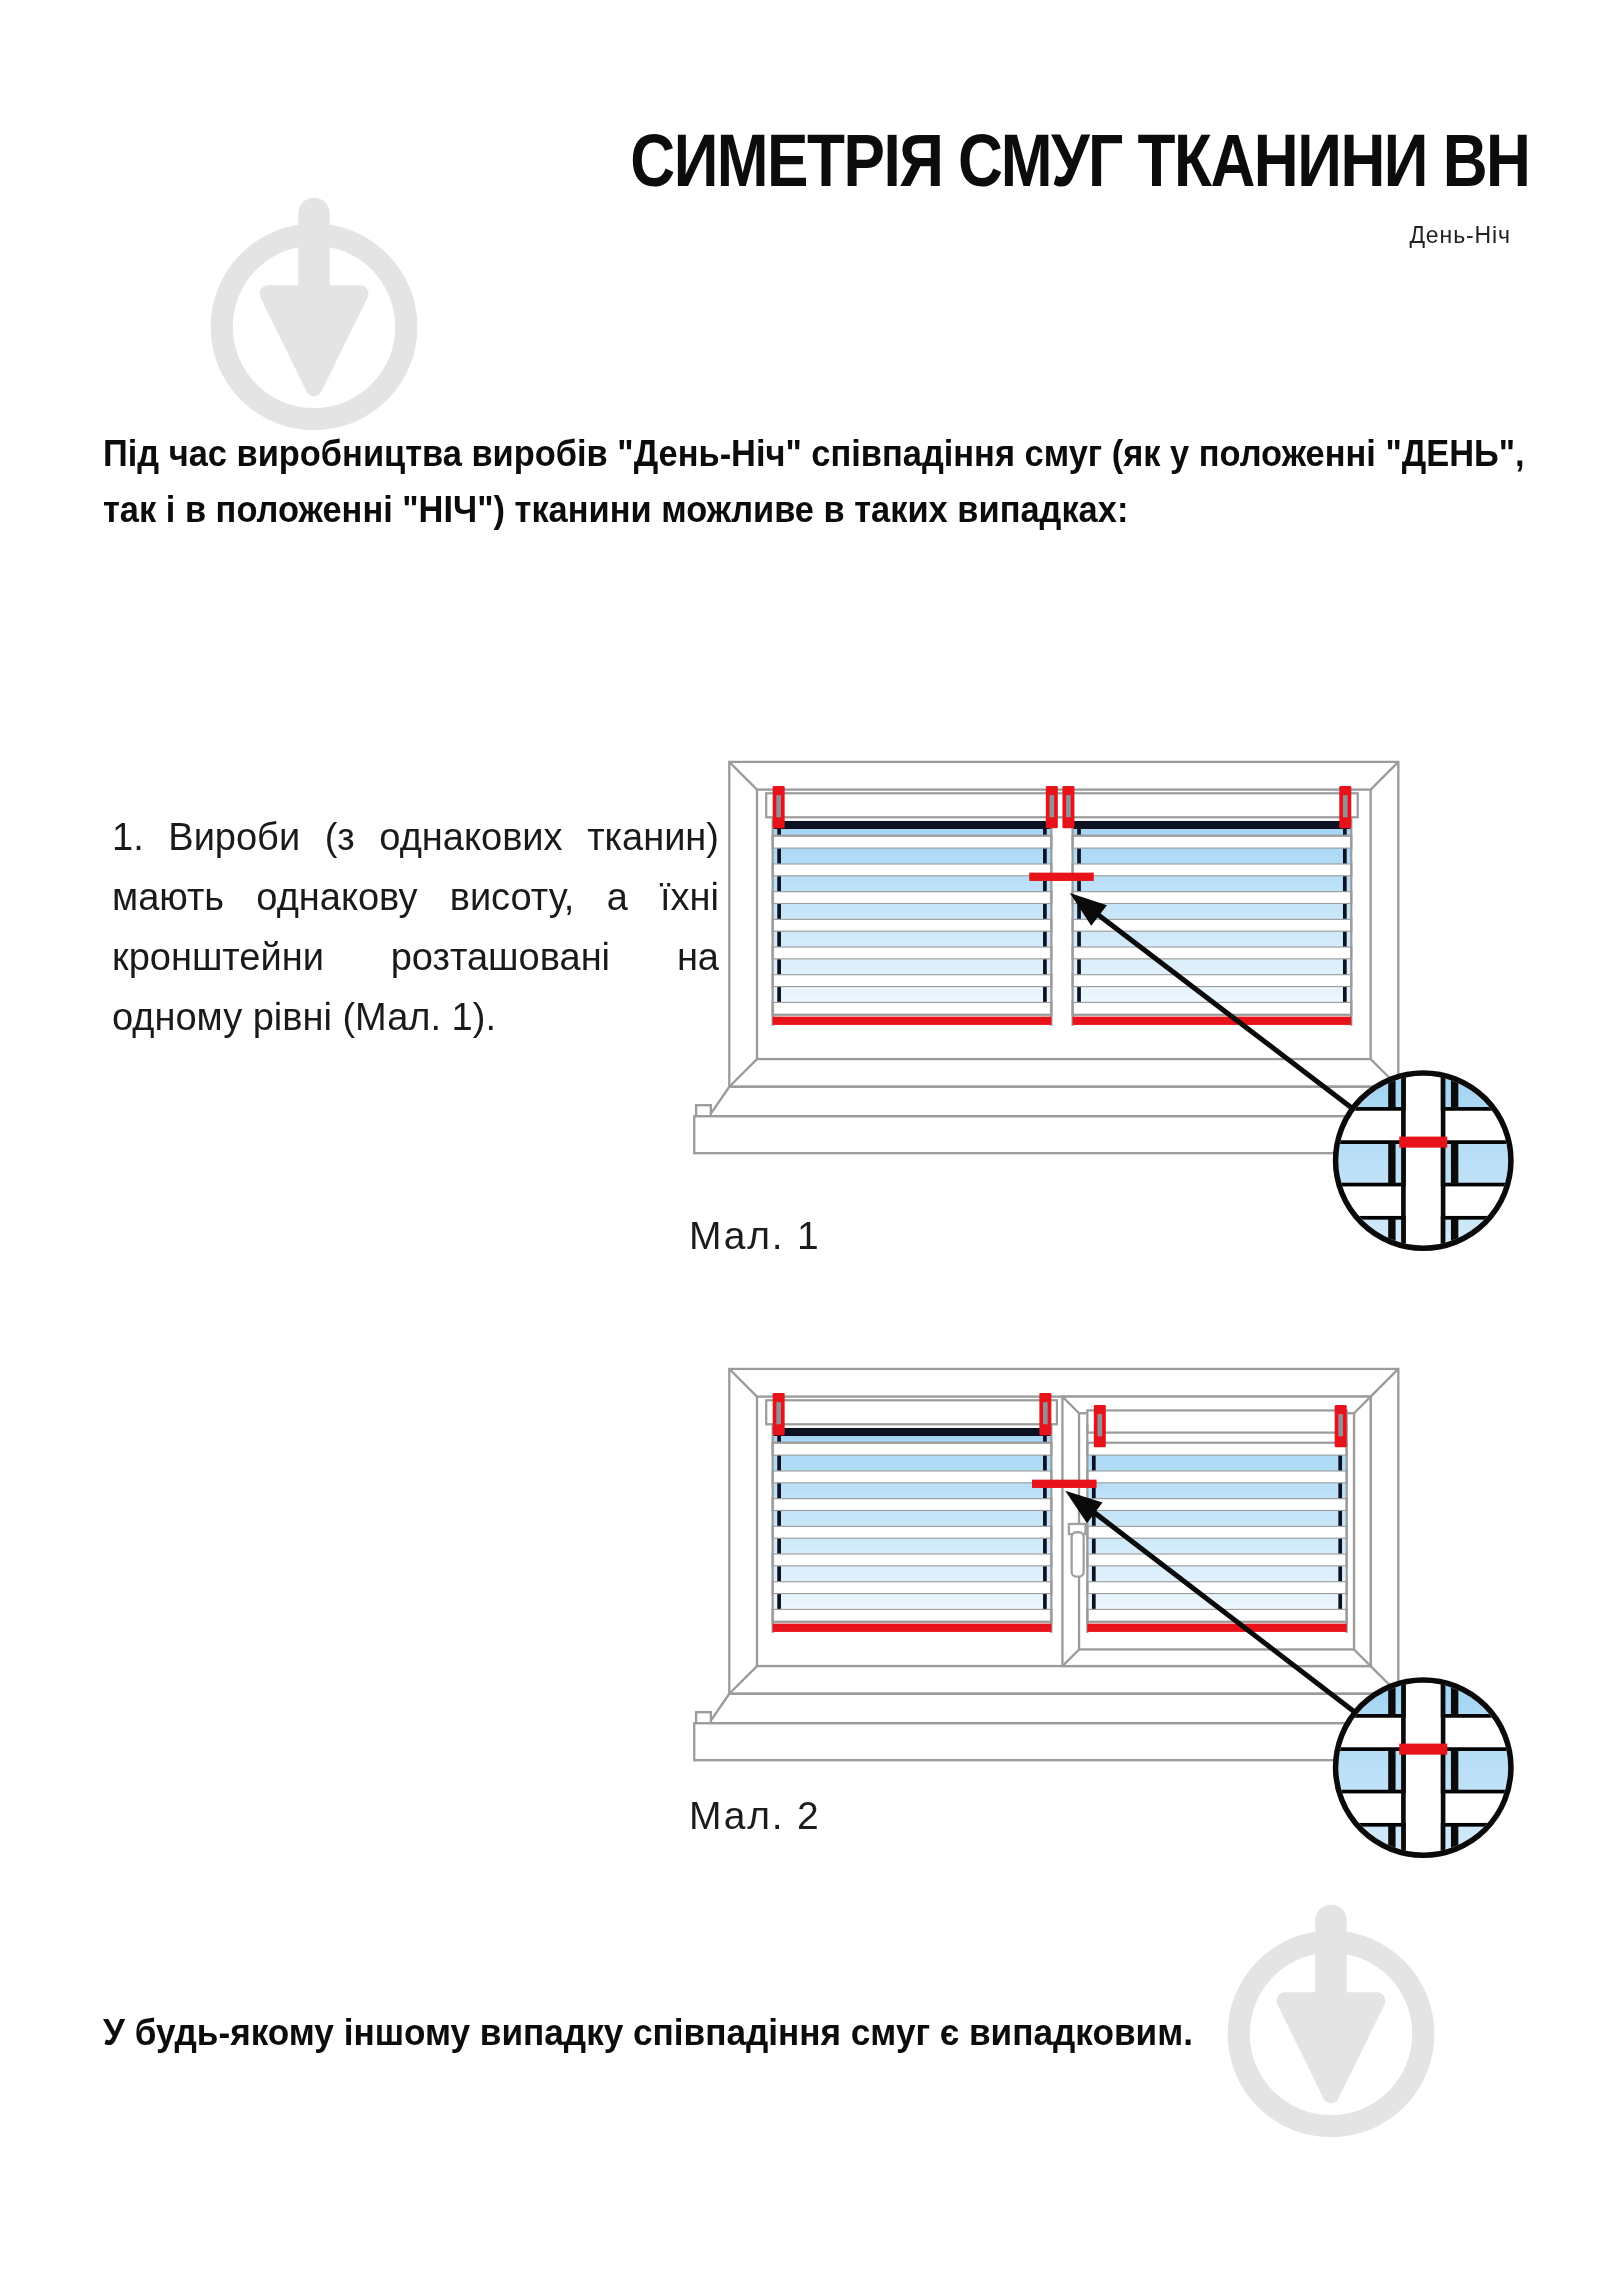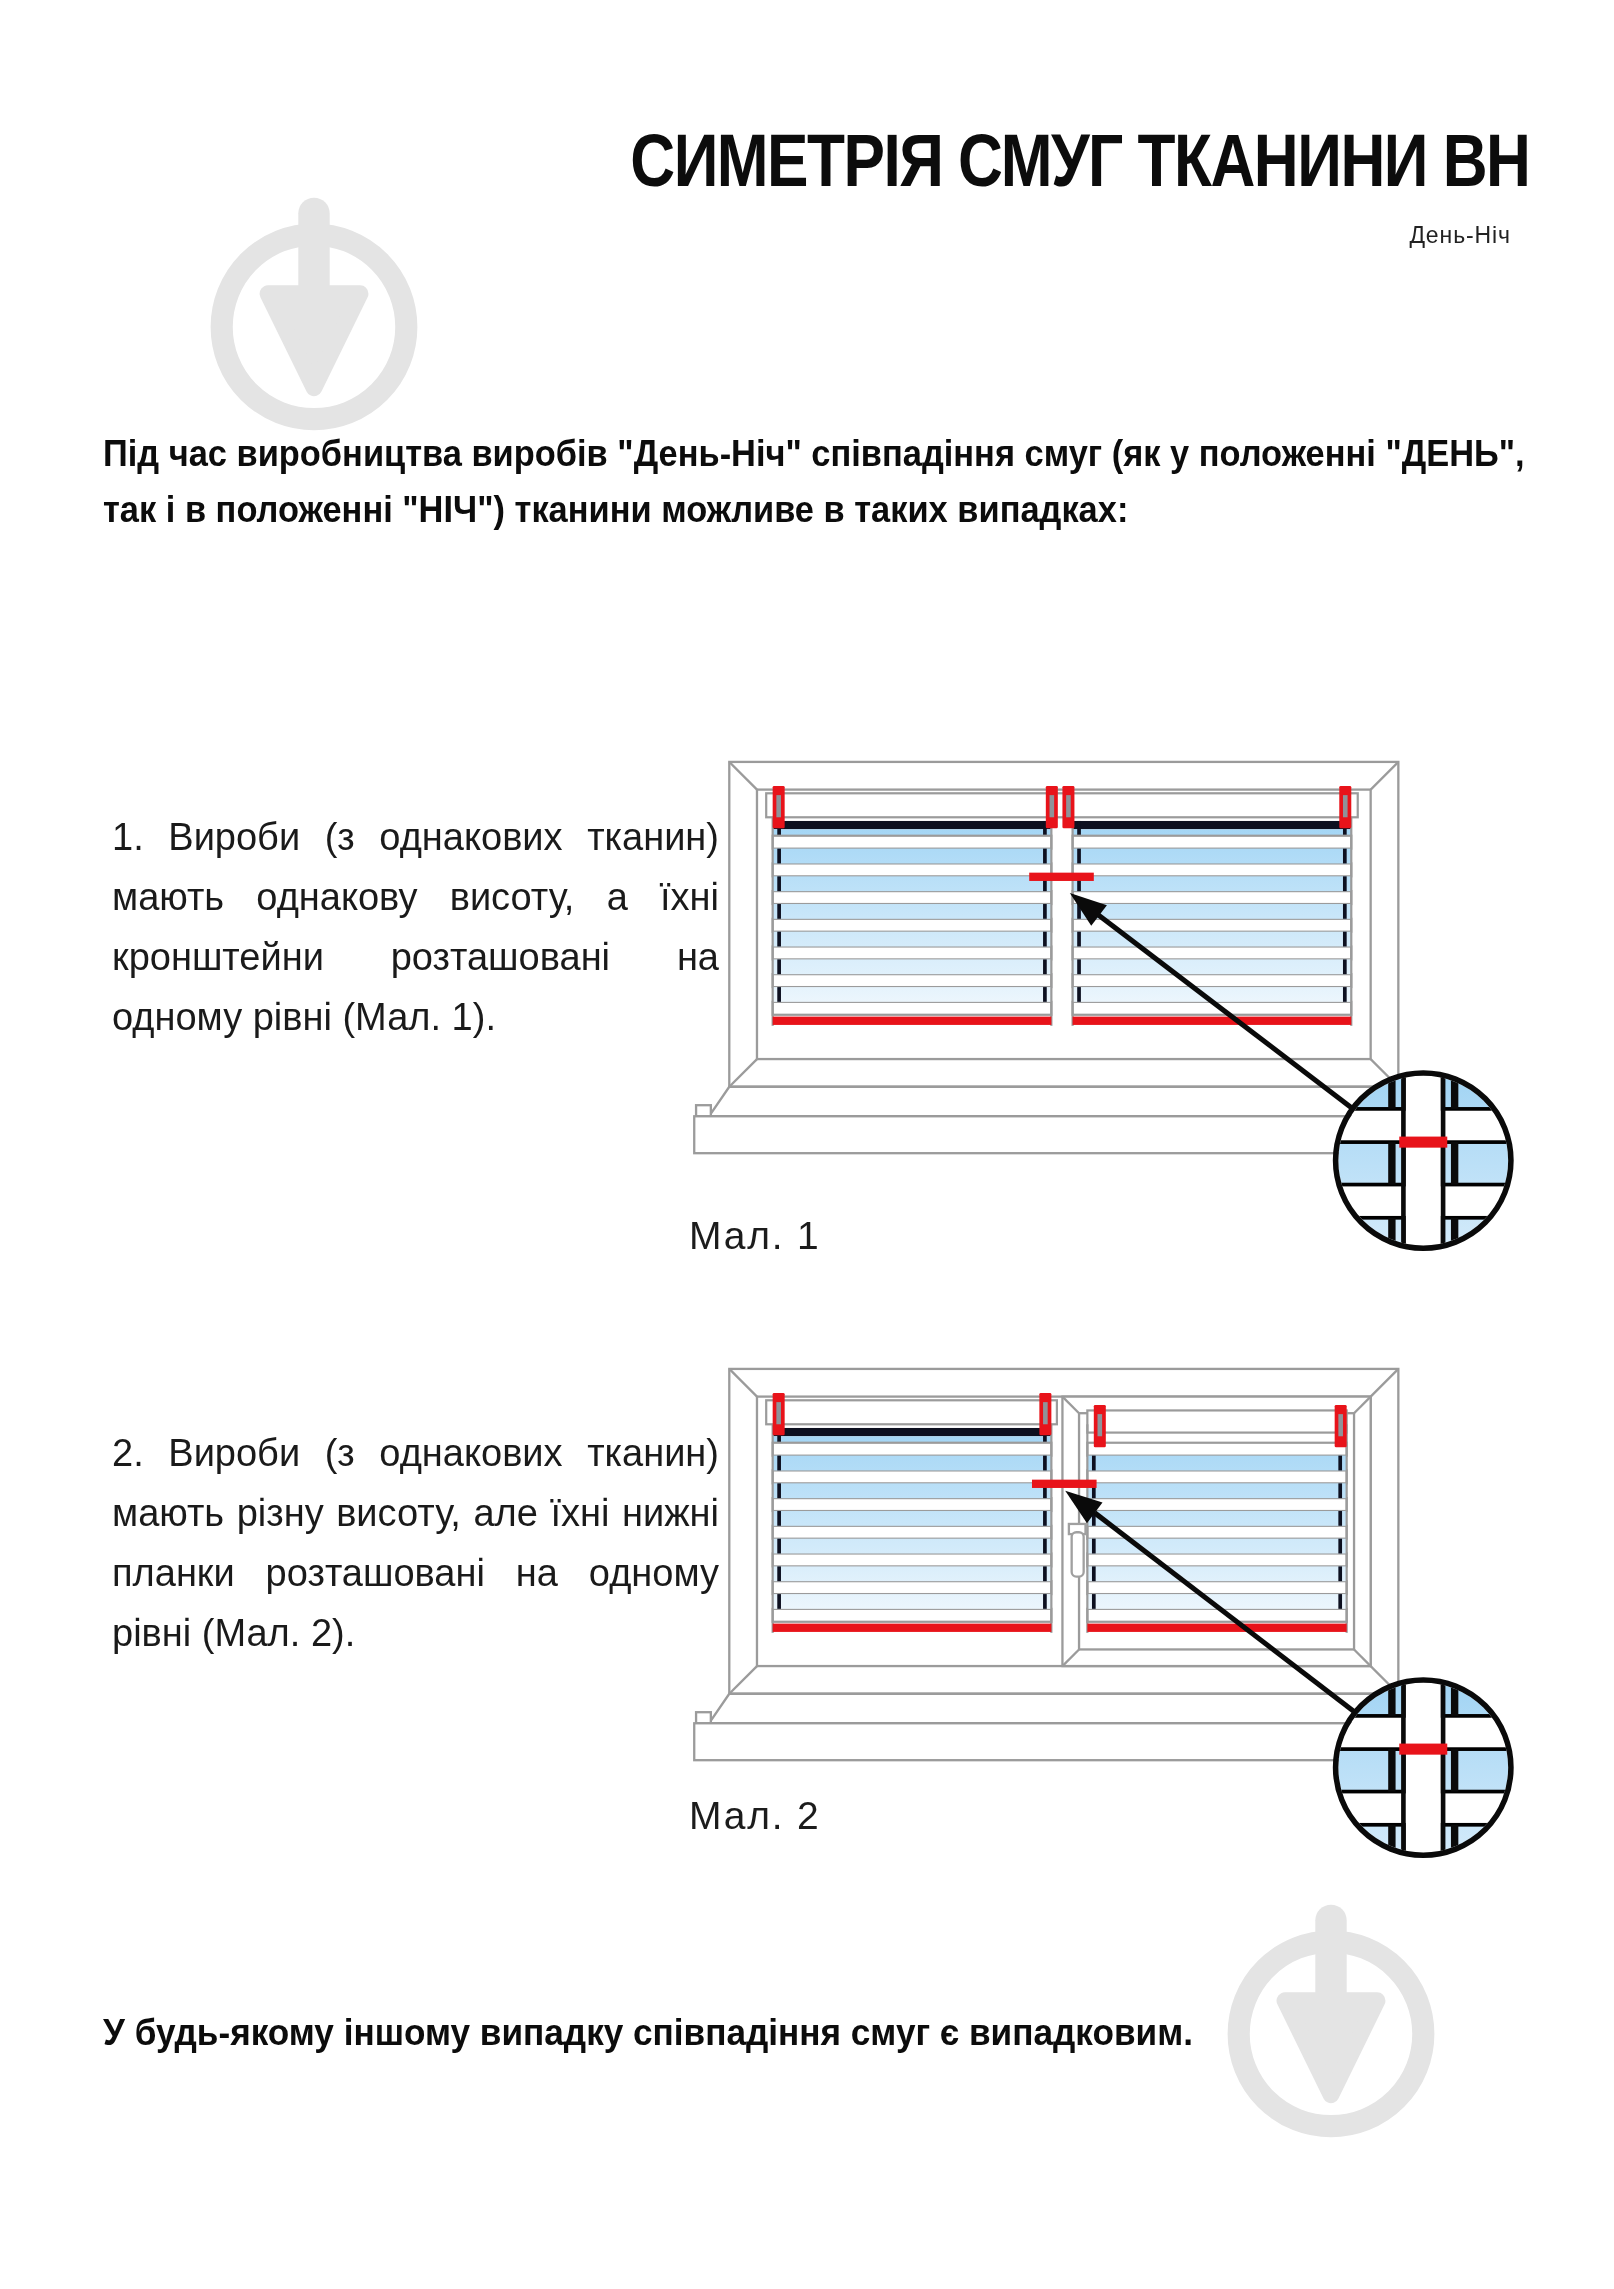--- a/index.html
+++ b/index.html
@@ -71,21 +71,20 @@
 
   <div class="title">СИМЕТРІЯ СМУГ ТКАНИНИ ВН</div>
   <div class="subtitle">День-Ніч</div>
 
   <div class="intro">
     <div>Під час виробництва виробів "День-Ніч" співпадіння смуг (як у положенні "ДЕНЬ",</div>
     <div>так і в положенні "НІЧ") тканини можливе в таких випадках:</div>
   </div>
 
   <div class="item-text item-1">1. Вироби (з однакових тканин) мають однакову висоту, а їхні кронштейни розташовані на одному рівні (Мал. 1).</div>
-  <div class="item-text item-2">2. Вироби (з однакових тканин) мають різну висоту, але їхні нижні планки розташовані на одному рівні (Мал. 2).</div>
 
   <svg class="fig fig-1" viewBox="0 0 920 585">
     <defs>
       <linearGradient id="grad-fabric" gradientUnits="userSpaceOnUse" x1="0" y1="95" x2="0" y2="318">
         <stop offset="0" stop-color="#a2d5f5"></stop>
           <stop offset="1" stop-color="#f7fbfe"></stop>
       </linearGradient>
       <linearGradient id="grad-mag" gradientUnits="userSpaceOnUse" x1="0" y1="350" x2="0" y2="575">
         <stop offset="0" stop-color="#9dd2f3"></stop>
           <stop offset="1" stop-color="#d9edfb"></stop>

